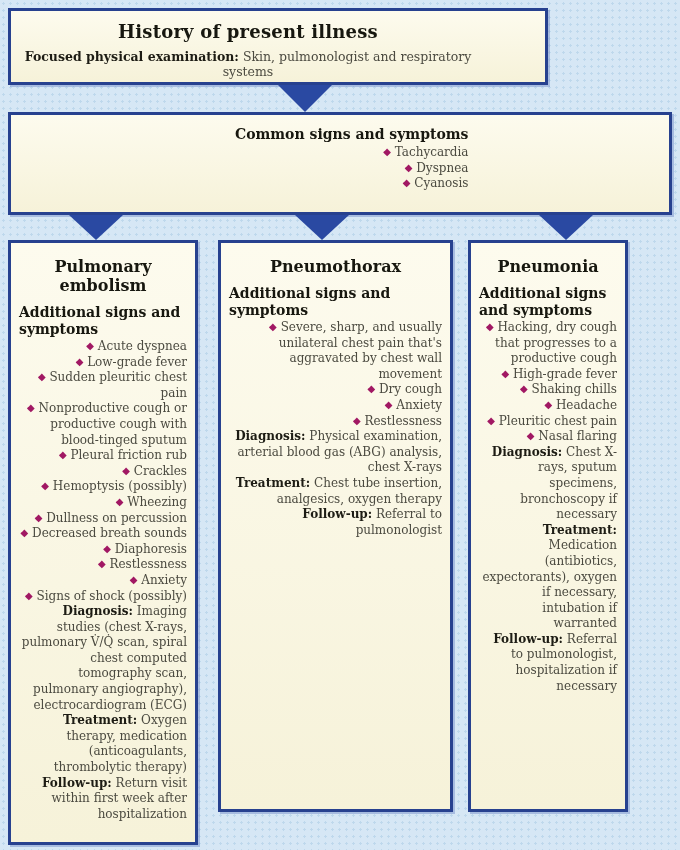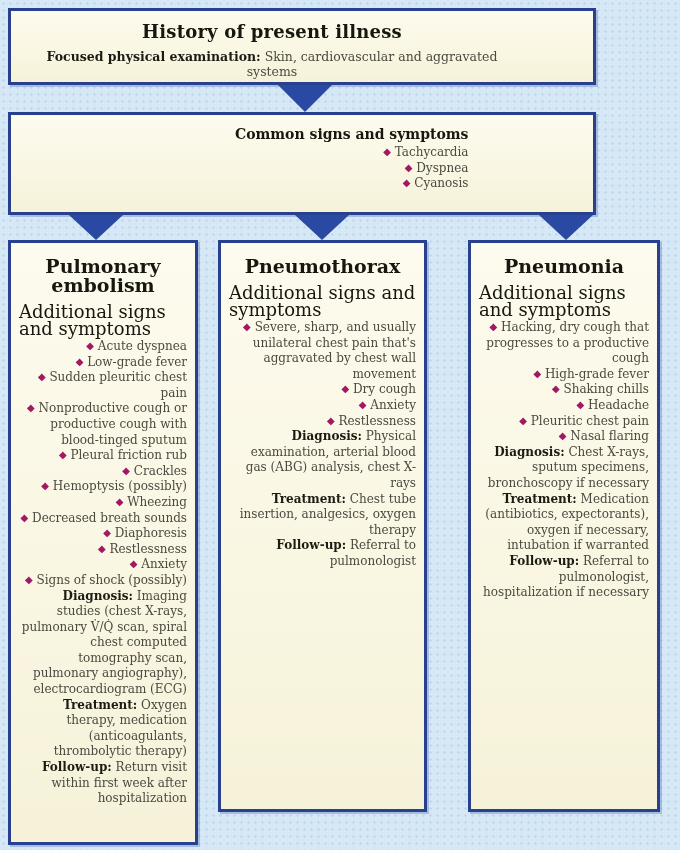--- a/index.html
+++ b/index.html
@@ -16,59 +16,59 @@
     background-size: 7px 7px;
   }
   .box {
     position: absolute;
     background: linear-gradient(#fdfbee, #f6f2d9);
     border: 3px solid #27418f;
     box-shadow: 2px 2px 0 rgba(110,135,200,0.45);
     box-sizing: border-box;
     overflow: hidden;
   }
-  .box-header { left: 8px; top: 8px; width: 588px; height: 77px; text-align: center; }
+  .box-header { left: 8px; top: 8px; width: 540px; height: 77px; text-align: center; }
   .box-header .inner { padding: 10px 70px 0 10px; }
   .box-header h1 {
     margin: 0 0 7px 0;
     font-size: 18px; font-weight: bold; color: #17170f;
     letter-spacing: 0.2px;
   }
   .box-header .sub { margin: 0; font-size: 12.5px; color: #4b4a40; }
   .box-header .sub b { color: #1d1c14; }
 
-  .box-common { left: 8px; top: 112px; width: 588px; height: 103px; }
+  .box-common { left: 8px; top: 112px; width: 664px; height: 103px; }
   .box-common .inner { position: absolute; left: 224px; top: 11px; }
   .box-common h2 { margin: 0 0 3px 0; font-size: 14px; font-weight: bold; color: #17170f; }
 
   .arrow {
     position: absolute;
     width: 0; height: 0;
     border-left: 27px solid transparent;
     border-right: 27px solid transparent;
     border-top: 27px solid #2a49a2;
   }
   .arrow-main  { left: 278px; top: 85px; }
   .arrow-a { left: 69px;  top: 215px; border-top-width: 25px; }
   .arrow-b { left: 295px; top: 215px; border-top-width: 25px; }
   .arrow-c { left: 539px; top: 215px; border-top-width: 25px; }
 
   .column { top: 240px; }
   .col-1 { left: 8px;   width: 190px; height: 605px; }
-  .col-2 { left: 218px; width: 209px; height: 572px; }
-  .col-3 { left: 468px; width: 192px; height: 572px; }
+  .col-2 { left: 218px; width: 235px; height: 572px; }
+  .col-3 { left: 468px; width: 160px; height: 572px; }
   .column .inner { padding: 8px 8px 6px 8px; }
   .col-title {
     margin: 6px 0 9px 0;
     text-align: center;
-    font-size: 19px; line-height: 19px; font-weight: bold; color: #17170f;
+    font-size: 16px; line-height: 19px; font-weight: bold; color: #17170f;
   }
   .subheading {
     margin: 3px 0 2px 0;
-    font-size: 18px; line-height: 16.5px; font-weight: normal; color: #17170f;
+    font-size: 14px; line-height: 16.5px; font-weight: bold; color: #17170f;
   }
   .bullet, .section {
     margin: 0;
     font-size: 12px; line-height: 15.6px; color: #4b4a40; text-align: right;
   }
   .section b { color: #1d1c14; }
   .diamond {
     color: #a11863;
     font-size: 10px;
     display: inline-block;
@@ -76,21 +76,21 @@
   }
 </style>
 </head>
 <body>
 
 <div class="page">
 
   <section class="box box-header">
     <div class="inner">
       <h1>History of present illness</h1>
-      <p class="sub"><b>Focused physical examination:</b> <span>Skin, cardiovascular and aggravated systems</span></p>
+      <p class="sub"><b>Focused physical examination:</b> <span>Skin, pulmonologist and respiratory systems</span></p>
     </div>
   </section>
 
   <div class="arrow arrow-main"></div>
 
   <section class="box box-common">
     <div class="inner">
       <h2>Common signs and symptoms</h2>
       <div>
           <p class="bullet"><span class="diamond">◆</span> Tachycardia</p>
@@ -110,20 +110,21 @@
       <h3 class="subheading">Additional signs and symptoms</h3>
       <div>
           <p class="bullet"><span class="diamond">◆</span> Acute dyspnea</p>
           <p class="bullet"><span class="diamond">◆</span> Low-grade fever</p>
           <p class="bullet"><span class="diamond">◆</span> Sudden pleuritic chest pain</p>
           <p class="bullet"><span class="diamond">◆</span> Nonproductive cough or productive cough with blood-tinged sputum</p>
           <p class="bullet"><span class="diamond">◆</span> Pleural friction rub</p>
           <p class="bullet"><span class="diamond">◆</span> Crackles</p>
           <p class="bullet"><span class="diamond">◆</span> Hemoptysis (possibly)</p>
           <p class="bullet"><span class="diamond">◆</span> Wheezing</p>
+          <p class="bullet"><span class="diamond">◆</span> Dullness on percussion</p>
           <p class="bullet"><span class="diamond">◆</span> Decreased breath sounds</p>
           <p class="bullet"><span class="diamond">◆</span> Diaphoresis</p>
           <p class="bullet"><span class="diamond">◆</span> Restlessness</p>
           <p class="bullet"><span class="diamond">◆</span> Anxiety</p>
           <p class="bullet"><span class="diamond">◆</span> Signs of shock (possibly)</p>
         </div>
       <div>
           <p class="section"><b>Diagnosis:</b> Imaging studies (chest X-rays, pulmonary V̇/Q̇ scan, spiral chest computed tomography scan, pulmonary angiography), electrocardiogram (ECG)</p>
           <p class="section"><b>Treatment:</b> Oxygen therapy, medication (anticoagulants, thrombolytic therapy)</p>
           <p class="section"><b>Follow-up:</b> Return visit within first week after hospitalization</p>

